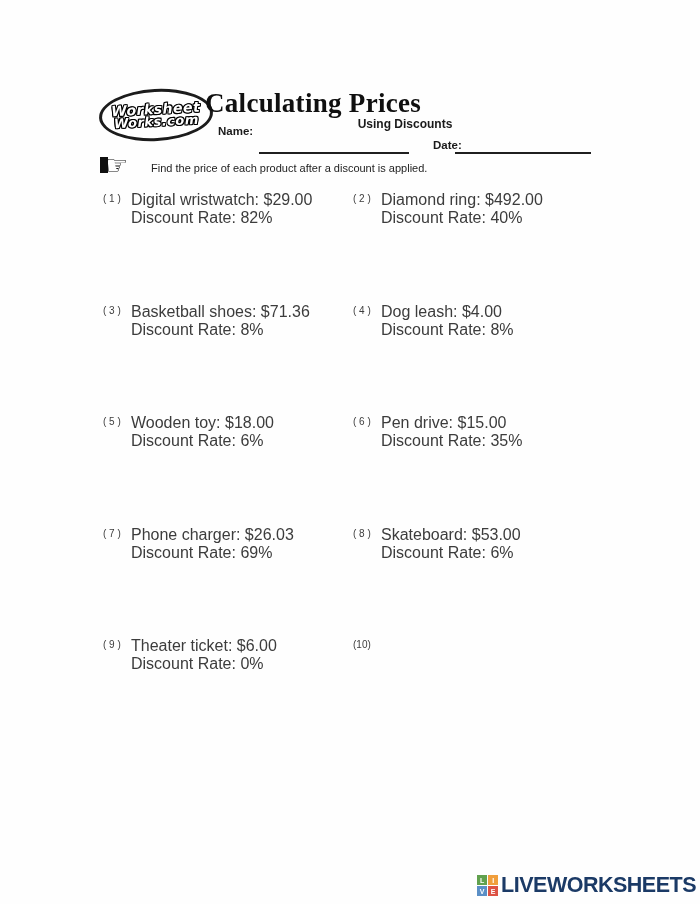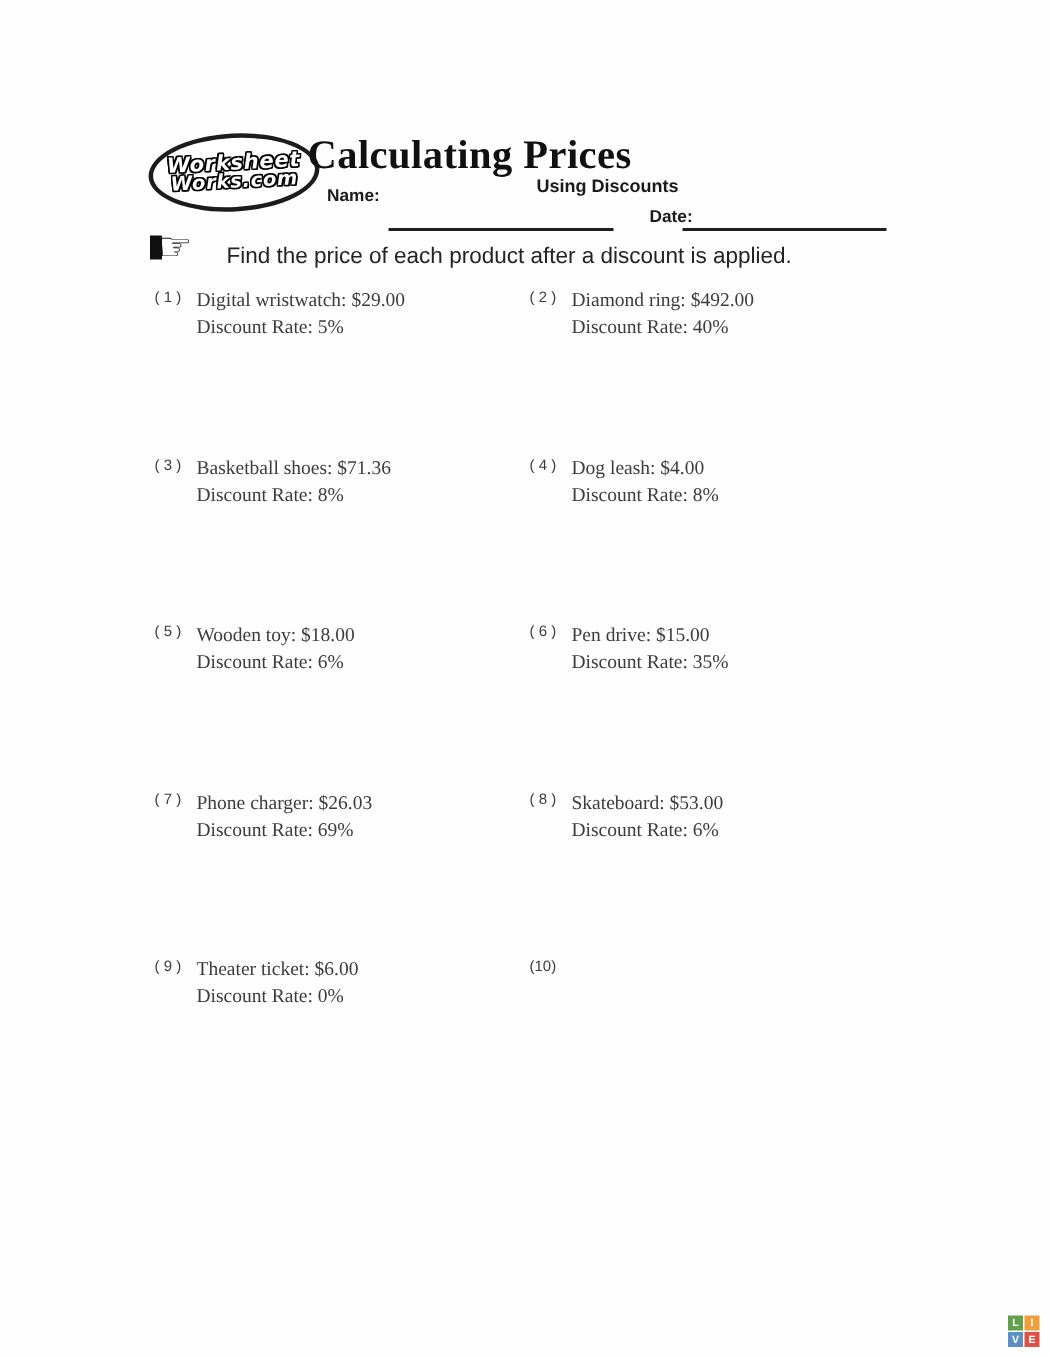--- a/index.html
+++ b/index.html
@@ -41,32 +41,32 @@
   .name-line  { left:259px; top:140px; width:150px; }
   .date-line  { left:455px; top:140px; width:136px; }
 
   .instruction-icon {
     position:absolute; left:100px; top:153px; display:flex; align-items:center;
     color:#101010;
   }
   .cuff { display:inline-block; width:8px; height:16px; background:#101010; margin-right:-3px; }
   .hand-glyph { font-family:"DejaVu Sans", sans-serif; font-size:26px; line-height:24px; }
   .instruction-text {
-    position:absolute; left:151px; top:162px; font-size:15px; color:#232323;
+    position:absolute; left:151px; top:162px; font-size:11px; color:#232323;
   }
 
   .problems {
     position:absolute; left:103px; top:189px; width:502px;
     display:grid; grid-template-columns:250px 252px; grid-auto-rows:111.5px;
   }
   .problem { display:flex; align-items:flex-start; padding-top:2px; }
   .pnum {
     width:28px; flex:0 0 28px; font-size:10px; color:#3c3c3c; padding-top:2px;
   }
-  .ptext { font-size:13px; color:#3c3c3c; line-height:18px;font-family:Liberation Serif, serif; }
+  .ptext { font-size:16px; color:#3c3c3c; line-height:18px; }
 
   .footer {
     position:absolute; right:4px; bottom:6px; display:flex; align-items:center;
   }
   .lw-icon {
     display:grid; grid-template-columns:10px 10px; grid-auto-rows:10px;
     gap:1px; margin-right:3px;
   }
   .lw-tile {
     display:flex; align-items:center; justify-content:center;
@@ -96,21 +96,21 @@
     <span class="cuff"></span>
     <span class="hand-glyph">☞</span>
   </span>
   <span class="instruction-text">Find the price of each product after a discount is applied.</span>
 
   <div class="problems">
   <div class="problem">
     <span class="pnum">( 1 )</span>
     <span class="ptext">
       <span>Digital wristwatch: $29.00</span><br>
-      <span>Discount Rate: 5%</span>
+      <span>Discount Rate: 82%</span>
     </span>
   </div>
 
   <div class="problem">
     <span class="pnum">( 2 )</span>
     <span class="ptext">
       <span>Diamond ring: $492.00</span><br>
       <span>Discount Rate: 40%</span>
     </span>
   </div>
@@ -176,15 +176,16 @@
   </div>
 </div>
 
   <div class="footer">
     <span class="lw-icon">
         <span class="lw-tile" style="background: rgb(97, 161, 78);">L</span>
         <span class="lw-tile" style="background: rgb(240, 158, 60);">I</span>
         <span class="lw-tile" style="background: rgb(91, 143, 198);">V</span>
         <span class="lw-tile" style="background: rgb(221, 82, 68);">E</span>
       </span>
+    <span class="lw-word" style="color: rgb(27, 58, 102);">LIVEWORKSHEETS</span>
   </div>
 
 </div>
 
 </body></html>

